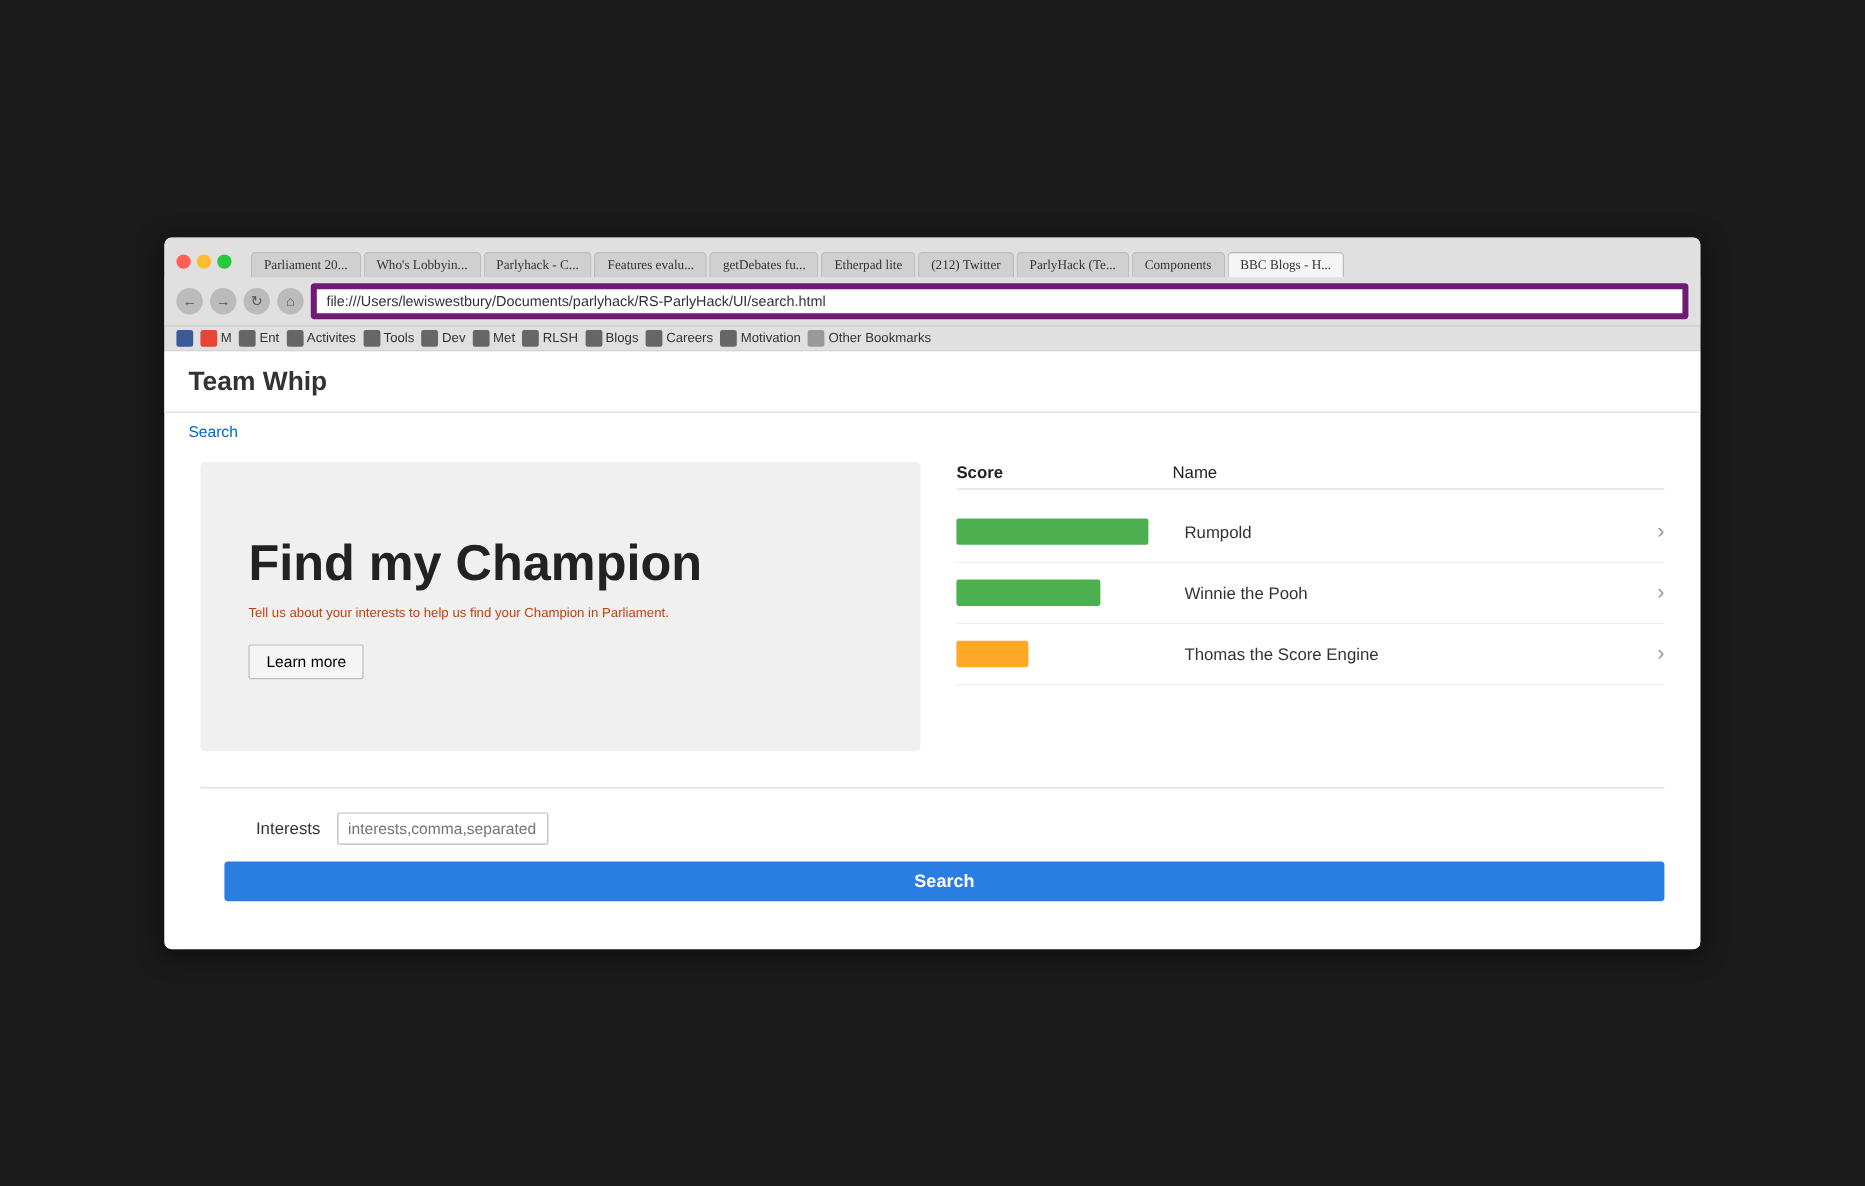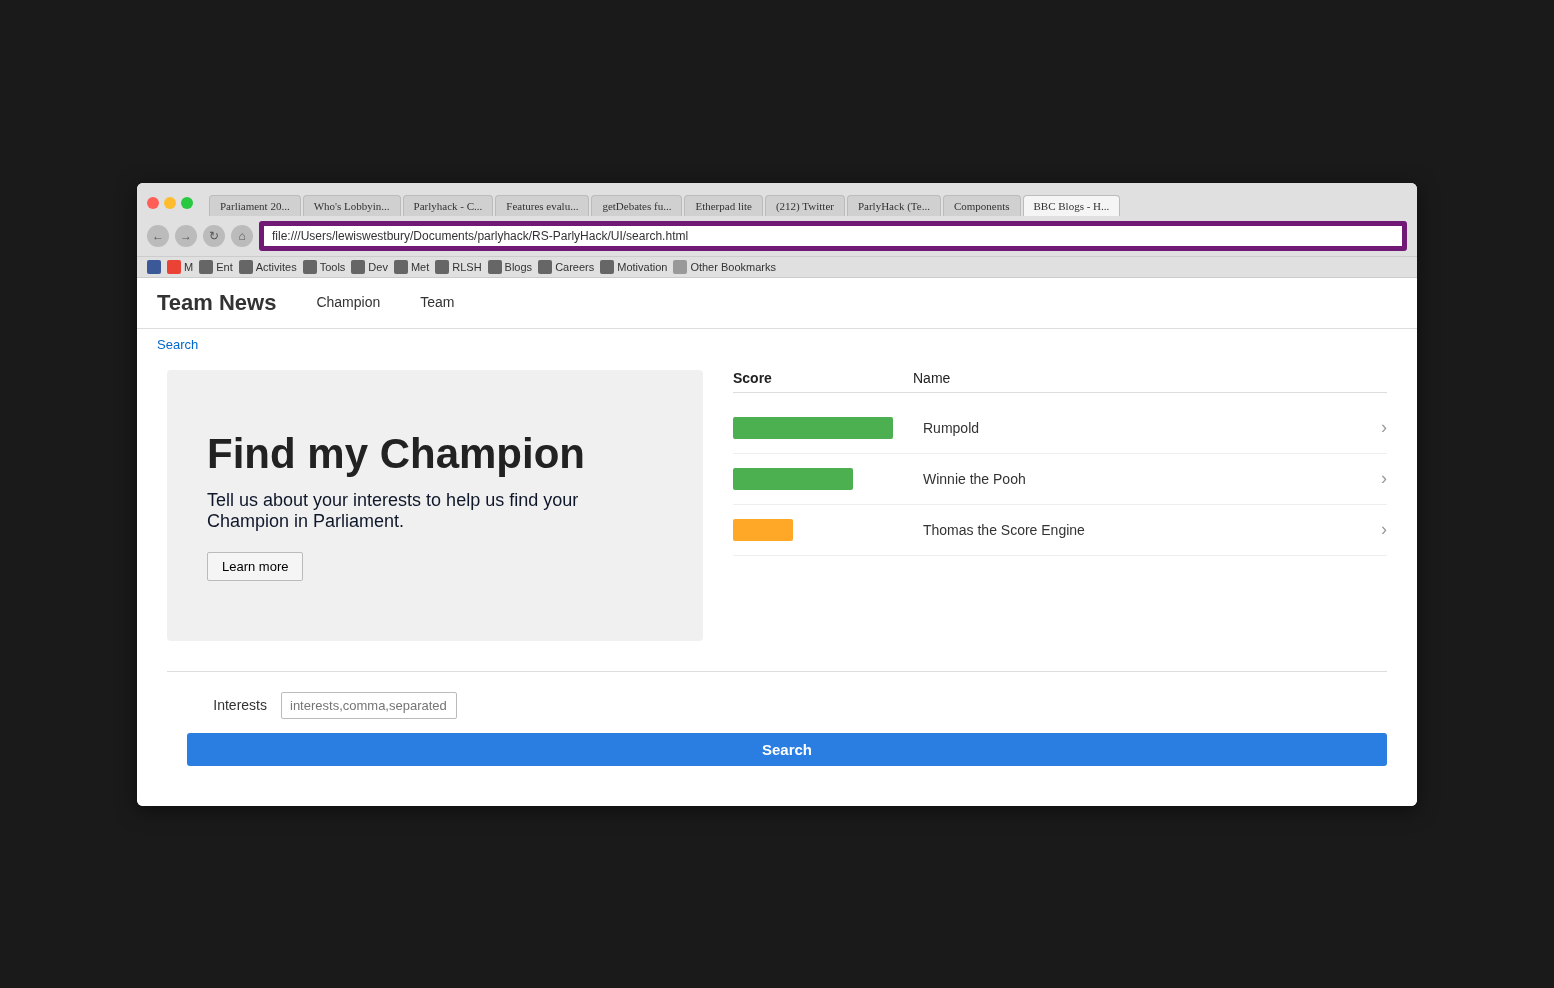--- a/index.html
+++ b/index.html
@@ -170,37 +170,37 @@
       padding: 10px 30px 40px;
     }
 
     .hero-section {
       display: flex;
       gap: 30px;
       margin-bottom: 30px;
     }
 
     .hero-box {
-      width: 536px;
+      width: 600px;
       background: #f0f0f0;
       border-radius: 4px;
       padding: 60px 40px;
       min-height: 220px;
     }
 
     .hero-title {
       font-size: 42px;
       font-weight: bold;
       color: #222;
       margin-bottom: 12px;
     }
 
     .hero-subtitle {
-      font-size: 18px;
-      color: #0f172a;
+      font-size: 11px;
+      color: #c2410c;
       margin-bottom: 20px;
     }
 
     .learn-more-btn {
       padding: 6px 14px;
       border: 1px solid #bbb;
       background: #f5f5f5;
       font-size: 13px;
       cursor: pointer;
       border-radius: 2px;
@@ -392,25 +392,21 @@
       <div class="bookmark-item">
         <div class="bookmark-icon" style="background:#999;"></div>
         <span>Other Bookmarks</span>
       </div>
     </div>
   </div>
 
   <div class="app-content">
 
     <div class="app-nav">
-      <div class="app-logo">Team News</div>
-      <div class="nav-tabs">
-        <div class="nav-tab">Champion</div>
-        <div class="nav-tab">Team</div>
-      </div>
+      <div class="app-logo">Team Whip</div>
     </div>
 
     <a class="page-link">Search</a>
 
     <div class="main-content">
 
       <div class="hero-section">
 
         <div class="hero-box">
           <div class="hero-title">Find my Champion</div>

